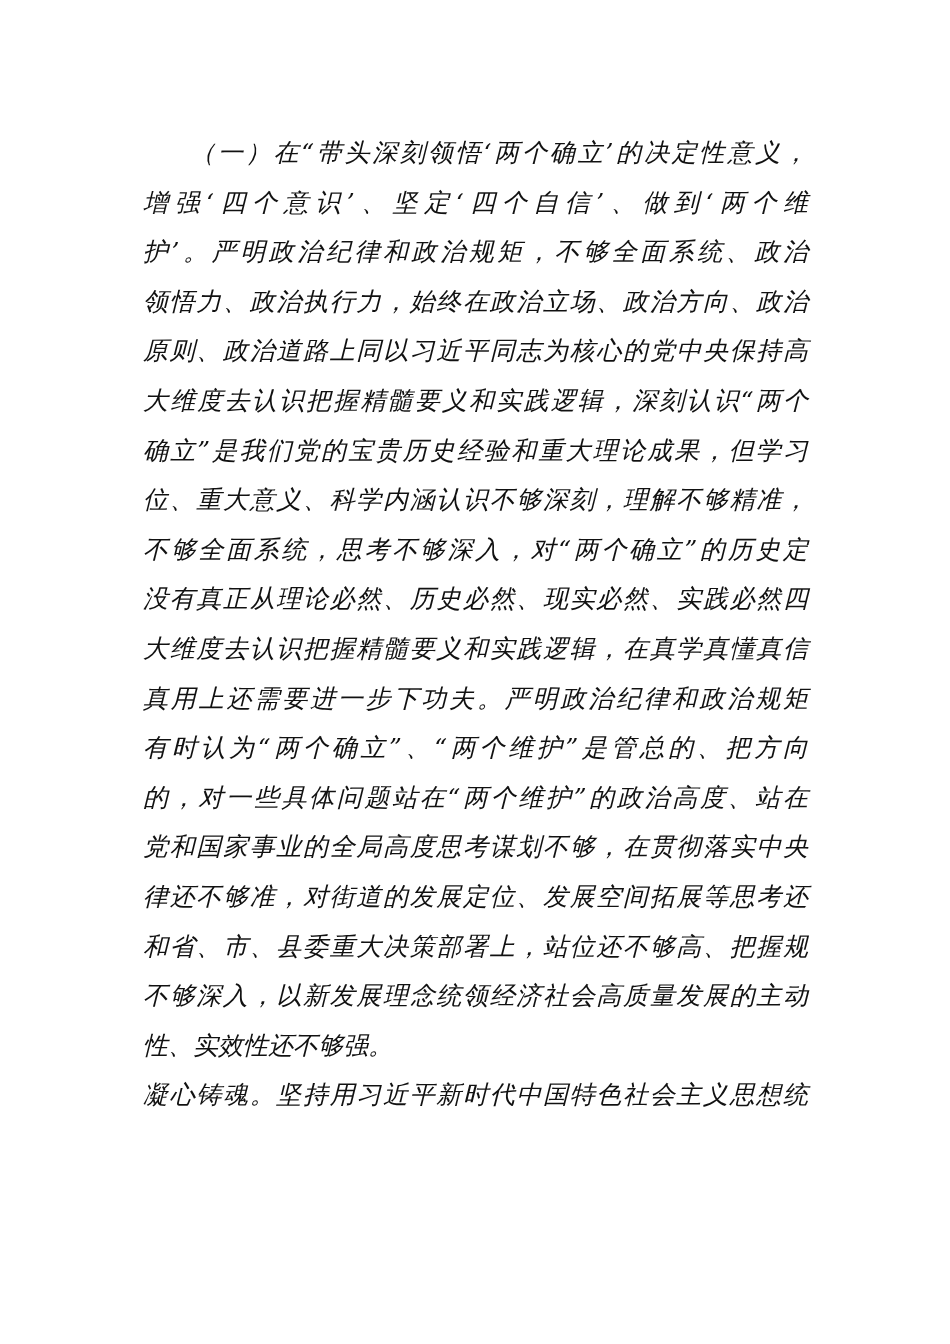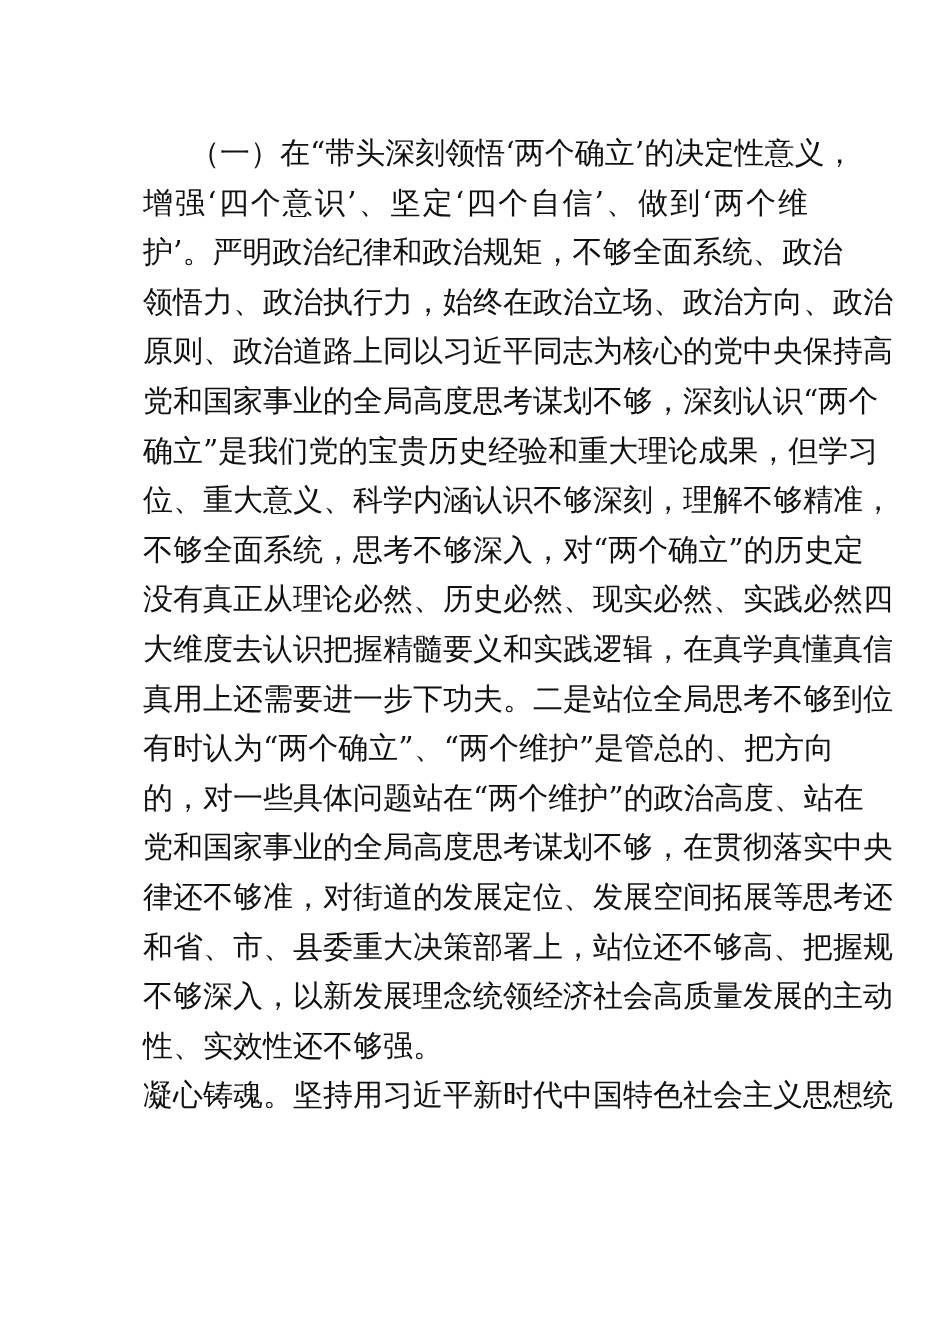--- a/index.html
+++ b/index.html
@@ -25,52 +25,53 @@
     }
     .body-text {
       position: absolute;
       left: 143px;
       top: 128px;
       width: 665px;
     }
     .line {
       height: 49.6px;
       line-height: 49.6px;
-      font-size: 30px;
+      font-size: 25px;
       white-space: nowrap;
       text-align: justify;
       text-align-last: justify;
       letter-spacing: 0;
+      font-style: italic;
     }
     .line.last {
       text-align-last: left;
     }
     .line.indent {
       padding-left: 47px;
     }
   </style>
 </head>
 <body>
 
 <div class="page">
   <div class="body-text">
 
     <div class="paragraph">
       <div class="line indent">（一）在“带头深刻领悟‘两个确立’的决定性意义，</div>
       <div class="line">增强‘四个意识’、坚定‘四个自信’、做到‘两个维</div>
       <div class="line">护’。严明政治纪律和政治规矩，不够全面系统、政治</div>
       <div class="line">领悟力、政治执行力，始终在政治立场、政治方向、政治</div>
       <div class="line">原则、政治道路上同以习近平同志为核心的党中央保持高</div>
-      <div class="line">党和国家事业的全局高度思考谋划不够，深刻认识“两个</div>
+      <div class="line">大维度去认识把握精髓要义和实践逻辑，深刻认识“两个</div>
       <div class="line">确立”是我们党的宝贵历史经验和重大理论成果，但学习</div>
       <div class="line">位、重大意义、科学内涵认识不够深刻，理解不够精准，</div>
       <div class="line">不够全面系统，思考不够深入，对“两个确立”的历史定</div>
       <div class="line">没有真正从理论必然、历史必然、现实必然、实践必然四</div>
       <div class="line">大维度去认识把握精髓要义和实践逻辑，在真学真懂真信</div>
-      <div class="line">真用上还需要进一步下功夫。二是站位全局思考不够到位</div>
+      <div class="line">真用上还需要进一步下功夫。严明政治纪律和政治规矩</div>
       <div class="line">有时认为“两个确立”、“两个维护”是管总的、把方向</div>
       <div class="line">的，对一些具体问题站在“两个维护”的政治高度、站在</div>
       <div class="line">党和国家事业的全局高度思考谋划不够，在贯彻落实中央</div>
       <div class="line">律还不够准，对街道的发展定位、发展空间拓展等思考还</div>
       <div class="line">和省、市、县委重大决策部署上，站位还不够高、把握规</div>
       <div class="line">不够深入，以新发展理念统领经济社会高质量发展的主动</div>
       <div class="line last">性、实效性还不够强。</div>
     </div>
 
     <div class="paragraph">

